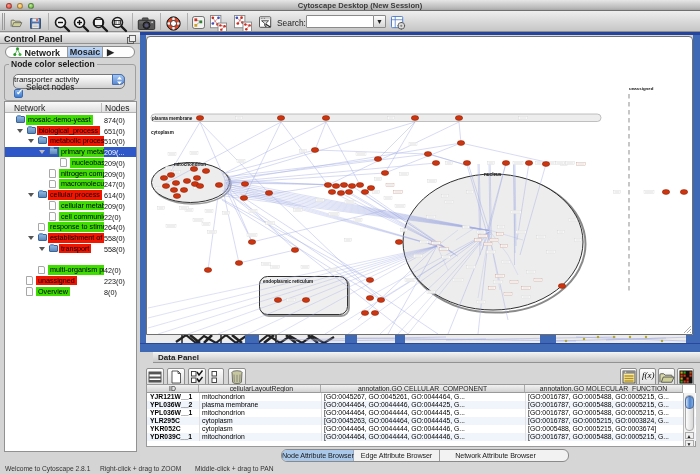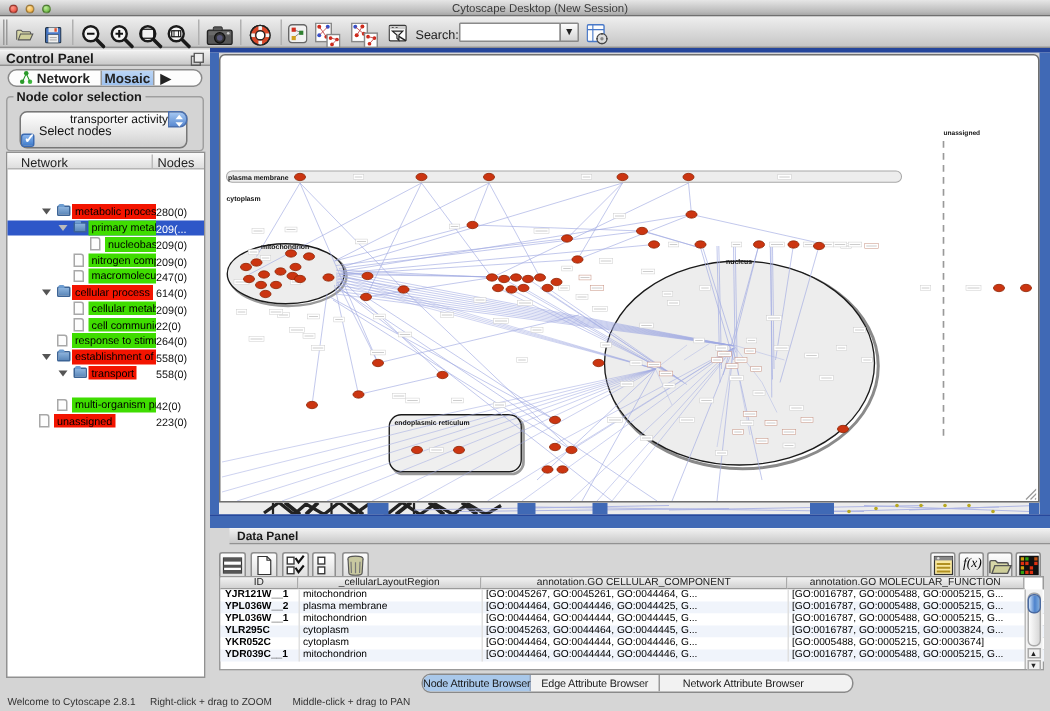--- a/index.html
+++ b/index.html
@@ -1,39 +1,39 @@
 <!DOCTYPE html>
 <html><head><meta charset="utf-8">
 <style>
 *{margin:0;padding:0;box-sizing:border-box}
 html,body{width:700px;height:474px;overflow:hidden}
 body{font-family:"Liberation Sans",sans-serif;background:#d6d6d6;position:relative}
 .abs{position:absolute}
 
 #titlebar{left:0;top:0;width:700px;height:11px;background:linear-gradient(#e6e6e6,#b9b9b9 80%,#a6a6a6);border-bottom:1px solid #707070}
 .light{position:absolute;top:3px;width:6px;height:6px;border-radius:50%;border:0.5px solid rgba(0,0,0,.35)}
-#titlebar .t{position:absolute;left:0;right:0;top:0;text-align:center;font-size:7.6px;font-weight:normal;color:#3a3a3a;line-height:11px;letter-spacing:0}
+#titlebar .t{position:absolute;left:0;right:0;top:0;text-align:center;font-size:7.6px;font-weight:bold;color:#3a3a3a;line-height:11px;letter-spacing:0}
 
 #toolbar{left:0;top:11px;width:700px;height:21px;background:linear-gradient(#efefef,#d6d6d6 60%,#c6c6c6);border-bottom:1px solid #8f8f8f}
 .tsep{position:absolute;top:2px;height:17px;width:1px;background:#b0b0b0}
 #searchlbl{position:absolute;left:277px;top:6.5px;font-size:8.4px;color:#222}
 #searchbox{position:absolute;left:306px;top:4px;width:68px;height:13px;background:#fff;border:1px solid #8a8a8a;border-radius:1px}
 #searcharr{position:absolute;left:373px;top:4px;width:13px;height:13px;background:linear-gradient(#fdfdfd,#d5d5d5);border:1px solid #8a8a8a;border-radius:1px;font-size:7px;line-height:12px;text-align:center;color:#222}
 
 #lp{left:0;top:33px;width:140px;height:441px;background:#d4d4d4}
 .phead{background:linear-gradient(#efefef,#c9c9c9);border-top:1px solid #f5f5f5;border-bottom:1px solid #929292;font-size:9px;font-weight:bold;color:#1a1a1a}
 #lphead{left:0;top:33px;width:140px;height:11px;line-height:10px;padding-left:4px}
 #tabbar{left:5px;top:46px;width:130px;height:12px;border:1px solid #8a8a8a;border-radius:6px;background:#fdfdfd;overflow:hidden;display:flex}
 #tabbar .seg{height:100%;font-size:9px;font-weight:bold;text-align:center;line-height:11px;color:#222}
 #tabnet{width:62px;border-right:1px solid #9a9a9a}
 #tabmos{width:35px;background:linear-gradient(#bdd6f5,#9cc0ee);color:#13306b;border-right:1px solid #9a9a9a}
 #tabarr{width:15px;font-size:7px;color:#111;line-height:12px}
 #grpbox{left:4px;top:64px;width:132px;height:37px;border:1px solid #9f9f9f;border-radius:3px}
 #grplbl{left:9px;top:59px;font-size:8.5px;font-weight:bold;color:#1a1a1a;background:#d4d4d4;padding:0 2px}
-#combo{left:13px;top:74px;width:112px;height:25px;border:1px solid #777;border-radius:5px;background:linear-gradient(#fff,#e4e4e4 60%,#cfcfcf);font-size:8px;text-align:right;line-height:10px;color:#111;padding-right:12px}
+#combo{left:13px;top:74px;width:112px;height:15px;border:1px solid #777;border-radius:5px;background:linear-gradient(#fff,#e4e4e4 60%,#cfcfcf);font-size:8px;text-align:left;line-height:10px;color:#111;padding-right:12px}
 #combocap{left:112px;top:74px;width:13px;height:11px;border:1px solid #4a6fae;border-radius:0 5px 5px 0;background:linear-gradient(#a5c8f2,#5a8ad2)}
 
 
 #cb{left:14px;top:89px;width:9px;height:9px;border:1px solid #3a6ab2;border-radius:2px;background:linear-gradient(#8ab6ee,#3f7ccc)}
 #cb:before{content:"\2713";position:absolute;left:1px;top:-3px;color:#fff;font-size:9px;font-weight:bold}
 #cblbl{left:26px;top:82px;font-size:8.4px;color:#111}
 #treebox{left:4px;top:101px;width:133px;height:351px;background:#fff;border:1px solid #919191}
 #treehead{left:0px;top:0px;width:131px;height:11px;background:linear-gradient(#fafafa,#dedede);border-bottom:1px solid #b4b4b4;font-size:8.5px;color:#222}
 #treehead .c1{position:absolute;left:9px;top:1px}
 #treehead .c2{position:absolute;left:100px;top:1px}
@@ -236,25 +236,36 @@
     </svg>
   </div>
 <div class="abs" id="cb"></div>
 <div class="abs" id="cblbl">Select nodes</div>
 <div class="abs" id="treebox">
   <div class="abs" id="treehead">
       <span class="c1">Network</span>
       <span class="dv"></span>
       <span class="c2">Nodes</span>
     </div>
+  <div class="trow" style="top:12.5px">
+      <span class="fold" style="left:11px"></span>
+      <span class="lbl bgG" style="left:21px;max-width:78px">mosaic-demo-yeast</span>
+      <span class="cnt" style="color:#111">874(0)</span>
+    </div>
+<div class="trow" style="top:23.2px">
+      <span class="tri" style="left:12px;border-top-color:#555"></span>
+      <span class="fold" style="left:22px"></span>
+      <span class="lbl bgR" style="left:32px;max-width:67px">biological_process</span>
+      <span class="cnt" style="color:#111">651(0)</span>
+    </div>
 <div class="trow" style="top:33.9px">
       <span class="tri" style="left:23px;border-top-color:#555"></span>
       <span class="fold" style="left:33px"></span>
       <span class="lbl bgR" style="left:43px;max-width:56px">metabolic process</span>
-      <span class="cnt" style="color:#111">280(0)</span>
+      <span class="cnt" style="color:#111">510(0)</span>
     </div>
 <div class="trow selrow" style="top:44.7px">
       <span class="tri" style="left:34px;border-top-color:#bbb"></span>
       <span class="fold" style="left:44px"></span>
       <span class="lbl bgG" style="left:54px;max-width:45px">primary metabolic</span>
       <span class="cnt" style="color:#fff">209(...</span>
     </div>
 <div class="trow" style="top:55.4px">
       <span class="file" style="left:55px"></span>
       <span class="lbl bgG" style="left:65px;max-width:34px">nucleobase-cont</span>
@@ -305,20 +316,25 @@
     </div>
 <div class="trow" style="top:162.6px">
       <span class="file" style="left:33px"></span>
       <span class="lbl bgG" style="left:43px;max-width:56px">multi-organism pro</span>
       <span class="cnt" style="color:#111">42(0)</span>
     </div>
 <div class="trow" style="top:173.3px">
       <span class="file" style="left:21px"></span>
       <span class="lbl bgR" style="left:31px;max-width:68px">unassigned</span>
       <span class="cnt" style="color:#111">223(0)</span>
+    </div>
+<div class="trow" style="top:184.0px">
+      <span class="file" style="left:21px"></span>
+      <span class="lbl bgG" style="left:31px;max-width:68px">Overview</span>
+      <span class="cnt" style="color:#111">8(0)</span>
     </div>
 </div>
 
 <div class="abs" id="desktop-topline"></div>
 <div class="abs" id="desk-l"></div>
 <div class="abs" id="desk-r"></div>
 <div class="abs" id="understrip">
     <svg width="547" height="8" viewBox="0 0 547 8" style="position:absolute;left:0;top:0">
       <g stroke="#222" stroke-width="2.2" fill="none">
         <path d="M30,7 L40,0 L50,8 L58,1 L70,8 L80,0 L90,8 L100,1 L112,8 L122,0 L134,8 L144,1 L156,8 L166,1 L178,8 L188,2"></path>

